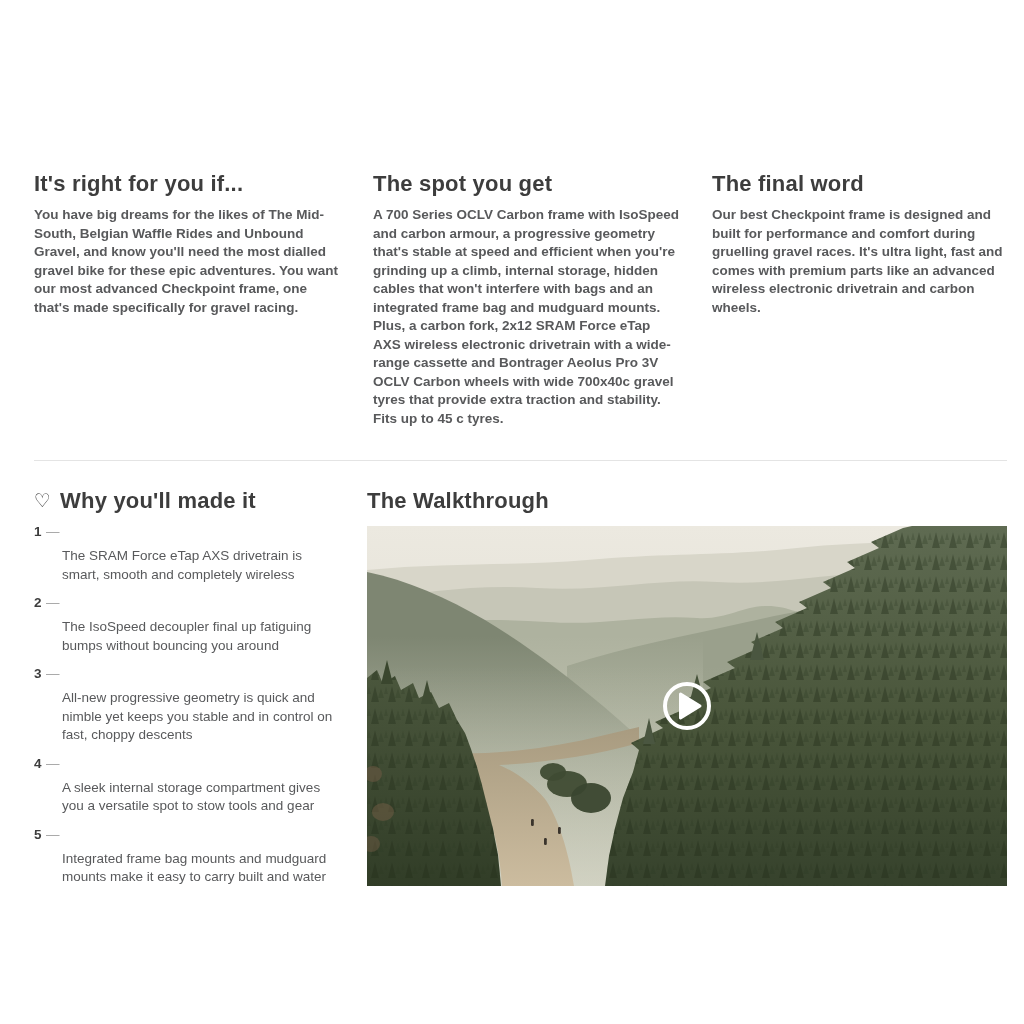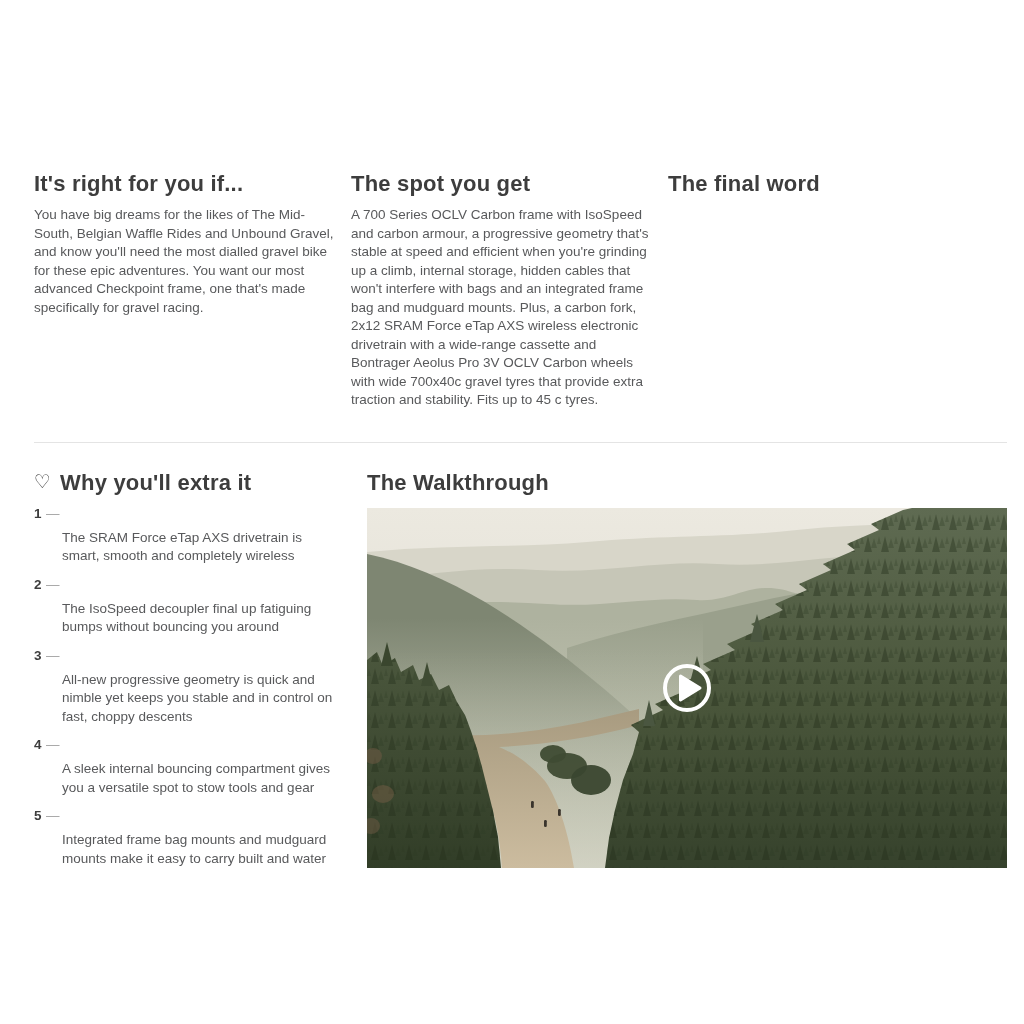--- a/index.html
+++ b/index.html
@@ -11,35 +11,36 @@
     overflow: hidden;
   }
   .container {
     width: 973px;
     margin-left: 34px;
   }
   .top-grid {
     padding-top: 170px;
     display: grid;
     grid-template-columns: 307px 307px 307px;
-    column-gap: 10px;
+    column-gap: 32px;
   }
   h3.col-heading {
     margin: 0 0 9px 0;
     font-size: 22px;
     line-height: 27px;
     font-weight: 700;
     letter-spacing: 0.2px;
     color: #3d3d3d;
   }
   p.col-body {
     margin: 0;
     font-size: 13.5px;
     line-height: 18.5px;
     color: #58595b;
+    font-weight: bold;
   }
   .divider {
     margin-top: 32px;
     border: 0;
     border-top: 1px solid #e4e4e4;
     height: 0;
   }
   .bottom-grid {
     margin-top: 26px;
     display: grid;
@@ -107,52 +108,53 @@
     <div class="col">
       <h3 class="col-heading">It's right for you if...</h3>
       <p class="col-body">You have big dreams for the likes of The Mid-South, Belgian Waffle Rides and Unbound Gravel, and know you'll need the most dialled gravel bike for these epic adventures. You want our most advanced Checkpoint frame, one that's made specifically for gravel racing.</p>
     </div>
     <div class="col">
       <h3 class="col-heading">The spot you get</h3>
       <p class="col-body">A 700 Series OCLV Carbon frame with IsoSpeed and carbon armour, a progressive geometry that's stable at speed and efficient when you're grinding up a climb, internal storage, hidden cables that won't interfere with bags and an integrated frame bag and mudguard mounts. Plus, a carbon fork, 2x12 SRAM Force eTap AXS wireless electronic drivetrain with a wide-range cassette and Bontrager Aeolus Pro 3V OCLV Carbon wheels with wide 700x40c gravel tyres that provide extra traction and stability. Fits up to 45 c tyres.</p>
     </div>
     <div class="col">
       <h3 class="col-heading">The final word</h3>
+      <p class="col-body">Our best Checkpoint frame is designed and built for performance and comfort during gruelling gravel races. It's ultra light, fast and comes with premium parts like an advanced wireless electronic drivetrain and carbon wheels.</p>
     </div>
   </div>
 
   <hr class="divider">
 
   <div class="bottom-grid">
 
     <div>
       <div class="section-heading-row">
         <span class="heart">♡</span>
-        <h3 class="col-heading" style="margin:0">Why you'll extra it</h3>
+        <h3 class="col-heading" style="margin:0">Why you'll made it</h3>
       </div>
       <ul class="love-list">
         <li>
           <span class="num">1</span>
           <span class="dash">—</span>
           <span class="itext">The SRAM Force eTap AXS drivetrain is smart, smooth and completely wireless</span>
         </li>
         <li>
           <span class="num">2</span>
           <span class="dash">—</span>
           <span class="itext">The IsoSpeed decoupler final up fatiguing bumps without bouncing you around</span>
         </li>
         <li>
           <span class="num">3</span>
           <span class="dash">—</span>
           <span class="itext">All-new progressive geometry is quick and nimble yet keeps you stable and in control on fast, choppy descents</span>
         </li>
         <li>
           <span class="num">4</span>
           <span class="dash">—</span>
-          <span class="itext">A sleek internal bouncing compartment gives you a versatile spot to stow tools and gear</span>
+          <span class="itext">A sleek internal storage compartment gives you a versatile spot to stow tools and gear</span>
         </li>
         <li>
           <span class="num">5</span>
           <span class="dash">—</span>
           <span class="itext">Integrated frame bag mounts and mudguard mounts make it easy to carry built and water</span>
         </li>
       </ul>
     </div>
 
     <div>

